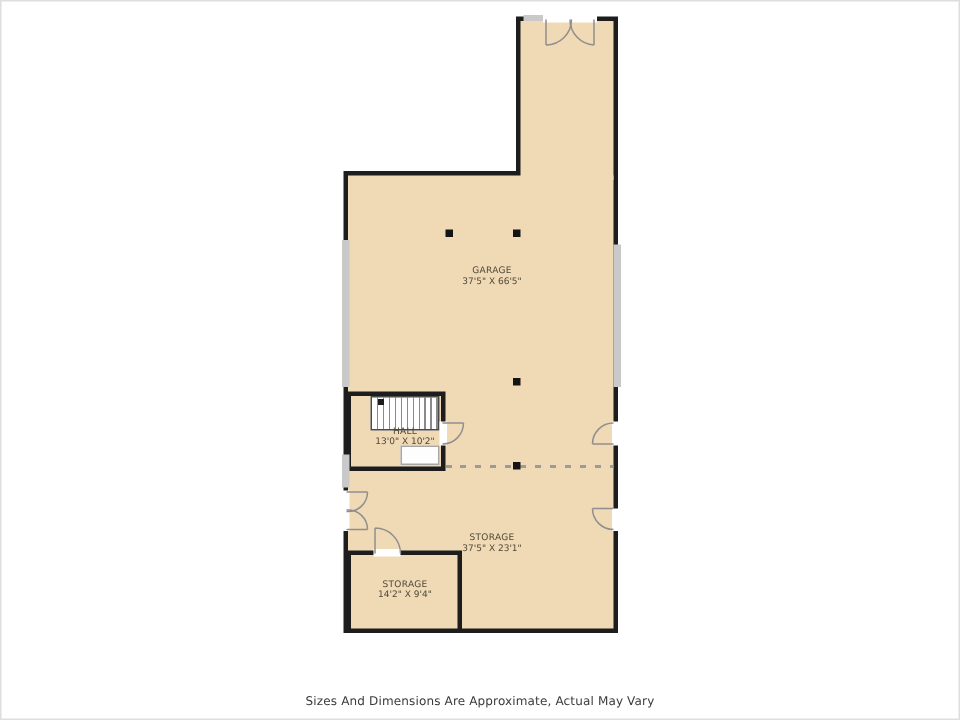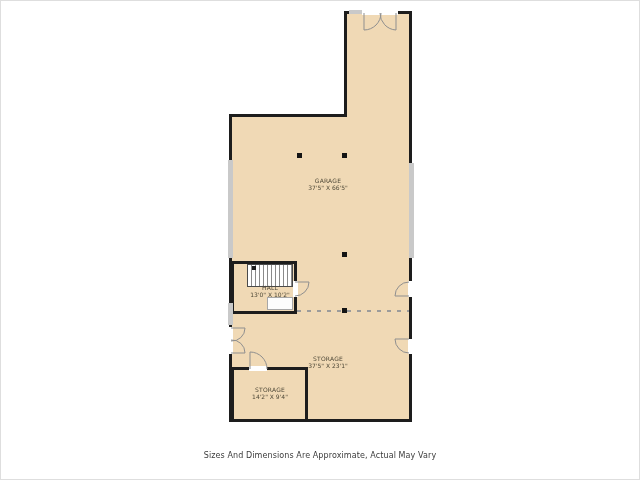--- a/index.html
+++ b/index.html
@@ -16,21 +16,21 @@
   .gap{background:#ffffff;}
   .column{background:#141414;width:5px;height:5px;}
   .stairs{background:#fff;border:1px solid #4a4a4a;
     background-image:repeating-linear-gradient(90deg,#ffffff 0 3px,#8a8a8a 3px 4px);}
   .stair-dot{background:#1d1d1d;width:4px;height:4px;}
   .fixture{background:#fdfdfd;border:1px solid #a7a7a7;}
   .dashed{height:2px;background-image:repeating-linear-gradient(90deg,#9b9b9b 0 4px,transparent 4px 10px);}
   .room-label{position:absolute;transform:translate(-50%,-50%);text-align:center;color:var(--label);white-space:nowrap;}
   .room-name{font-size:6px;line-height:7px;letter-spacing:0.2px;}
   .room-dims{font-size:6px;line-height:7px;}
-  .disclaimer{position:absolute;left:0;right:0;top:451px;text-align:center;
+  .disclaimer{position:absolute;left:0;right:0;top:463px;text-align:center;
     font-size:8px;color:#3b3b3b;letter-spacing:0.1px;}
   svg.arcs{position:absolute;left:0;top:0;}
   svg.arcs path{fill:none;stroke:var(--arc);stroke-width:1;}
 </style>
 </head>
 <body>
 
 <div class="frame"></div>
 
 <div class="abs wall" style="left:229px;top:114px;width:183px;height:308px;"></div>

